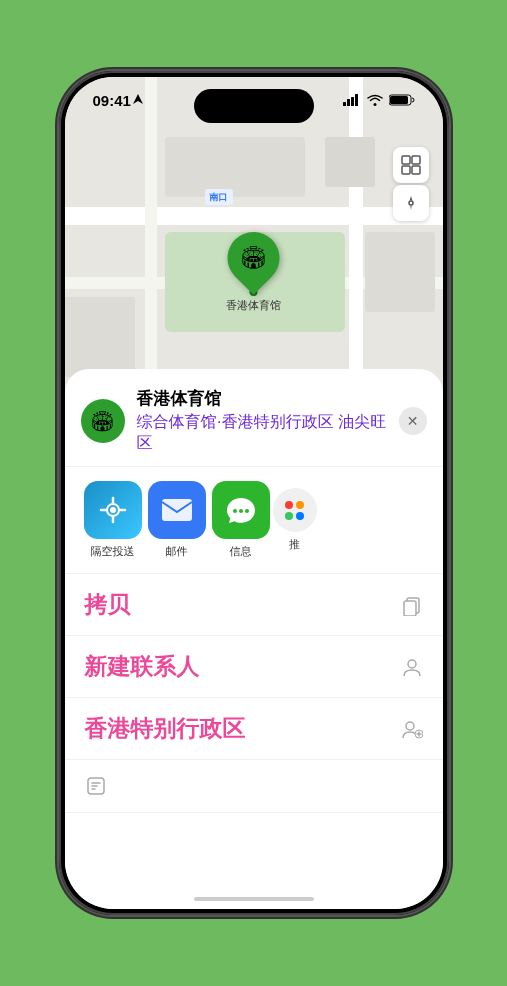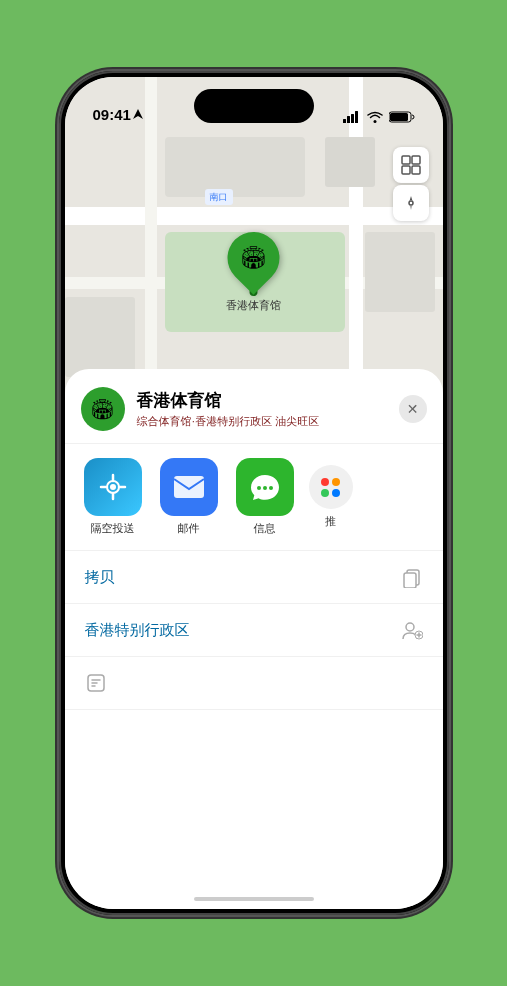--- a/index.html
+++ b/index.html
@@ -43,21 +43,21 @@
       border-radius: 20px;
       z-index: 100;
     }
 
     
     .status-bar {
       position: absolute;
       top: 0; left: 0; right: 0;
       height: 54px;
       display: flex;
-      align-items: flex-end;
+      align-items: center;
       padding-bottom: 8px;
       padding-left: 28px;
       padding-right: 28px;
       z-index: 50;
       justify-content: space-between;
     }
 
     .status-time {
       font-size: 15px;
       font-weight: 600;
@@ -245,43 +245,42 @@
     }
     .location-info {
       flex: 1;
     }
     .location-name {
       font-size: 17px;
       font-weight: 600;
       color: #000;
     }
     .location-sub {
-      font-size: 11px;
-      color: #7f1d1d;
+      font-size: 16px;
+      color: #6d28d9;
       margin-top: 2px;
     }
     .close-btn {
       width: 28px;
       height: 28px;
       background: #e8e8e8;
       border-radius: 50%;
       display: flex;
       align-items: center;
       justify-content: center;
       font-size: 14px;
       color: #666;
       cursor: pointer;
     }
 
     
     .share-apps-row {
       display: flex;
       align-items: center;
       padding: 14px 16px;
-      gap: 12px;
       border-bottom: 1px solid #f0f0f0;
       overflow: hidden;
     }
 
     .app-item {
       display: flex;
       flex-direction: column;
       align-items: center;
       gap: 5px;
       min-width: 64px;
@@ -321,22 +320,23 @@
     
     .action-row {
       display: flex;
       align-items: center;
       justify-content: space-between;
       padding: 15px 20px;
       border-bottom: 1px solid #f0f0f0;
       cursor: pointer;
     }
     .action-label {
-      font-size: 15px;
-      color: #0369a1;
+      font-size: 23px;
+      color: #ec4899;
+      font-weight: bold;
     }
     .action-icon {
       font-size: 20px;
       color: #aaa;
     }
 
     
     .more-dots {
       display: flex;
       flex-direction: column;
@@ -410,21 +410,21 @@
       <div class="map-road-h1"></div>
       <div class="map-road-h2"></div>
       <div class="map-road-v1"></div>
       <div class="map-road-v2"></div>
       <div class="map-block1"></div>
       <div class="map-block2"></div>
       <div class="map-park"></div>
       <div class="map-block3"></div>
       <div class="map-block4"></div>
       <div class="map-label-south">
-        <span style="font-size:9px;color:#3478f6;font-weight:400;">南口</span>
+        <span style="font-size:9px;color:#3478f6;font-weight:700;">南口</span>
       </div>
 
       <div class="map-pin">
         <div class="pin-bubble">
           <div class="pin-inner">🏟</div>
         </div>
         <div class="pin-dot"></div>
         <div class="pin-label">香港体育馆</div>
       </div>
 
@@ -520,20 +520,29 @@
       <div class="action-row">
         <span class="action-label">拷贝</span>
         <span class="action-icon">
           <svg width="22" height="22" viewBox="0 0 22 22">
             <rect x="6" y="4" width="12" height="15" rx="2" fill="none" stroke="#aaa" stroke-width="1.5"></rect>
             <rect x="3" y="7" width="12" height="15" rx="2" fill="white" stroke="#aaa" stroke-width="1.5"></rect>
           </svg>
         </span>
       </div>
 
+      <div class="action-row">
+        <span class="action-label">新建联系人</span>
+        <span class="action-icon">
+          <svg width="22" height="22" viewBox="0 0 22 22">
+            <circle cx="11" cy="8" r="4" fill="none" stroke="#aaa" stroke-width="1.5"></circle>
+            <path d="M3 20 Q3 14 11 14 Q19 14 19 20" fill="none" stroke="#aaa" stroke-width="1.5"></path>
+          </svg>
+        </span>
+      </div>
 
       <div class="action-row">
         <span class="action-label">香港特别行政区</span>
         <span class="action-icon">
           <svg width="22" height="22" viewBox="0 0 22 22">
             <circle cx="9" cy="8" r="4" fill="none" stroke="#aaa" stroke-width="1.5"></circle>
             <path d="M2 20 Q2 14 9 14 Q16 14 16 20" fill="none" stroke="#aaa" stroke-width="1.5"></path>
             <circle cx="18" cy="16" r="4" fill="white" stroke="#aaa" stroke-width="1"></circle>
             <path d="M16 16 L20 16 M18 14 L18 18" stroke="#aaa" stroke-width="1.5" stroke-linecap="round"></path>
           </svg>

